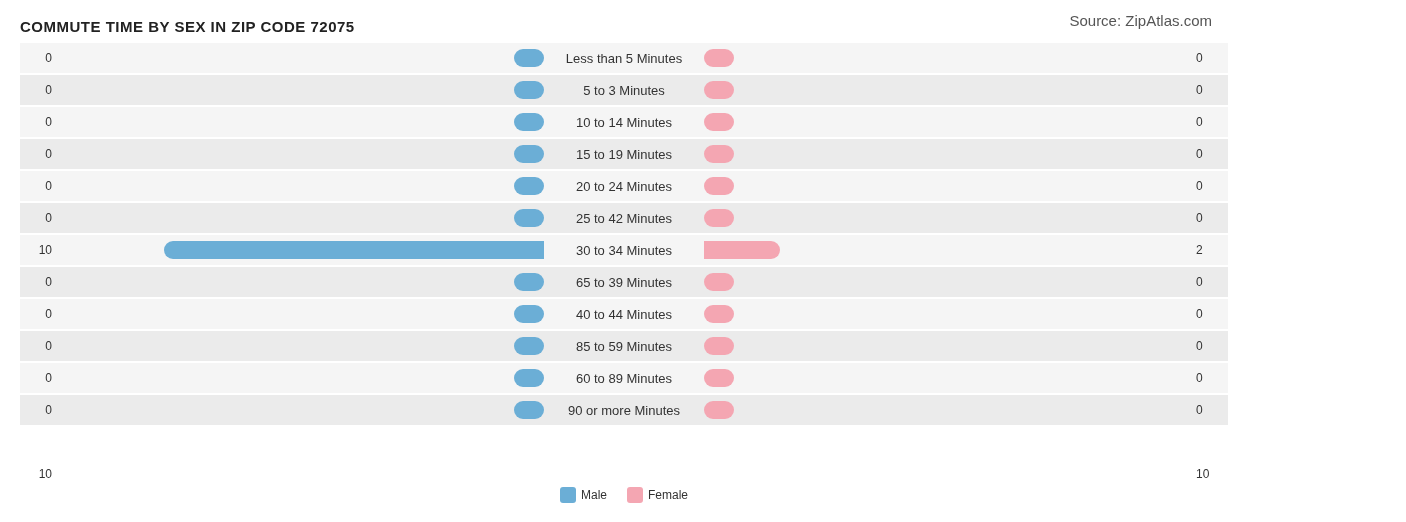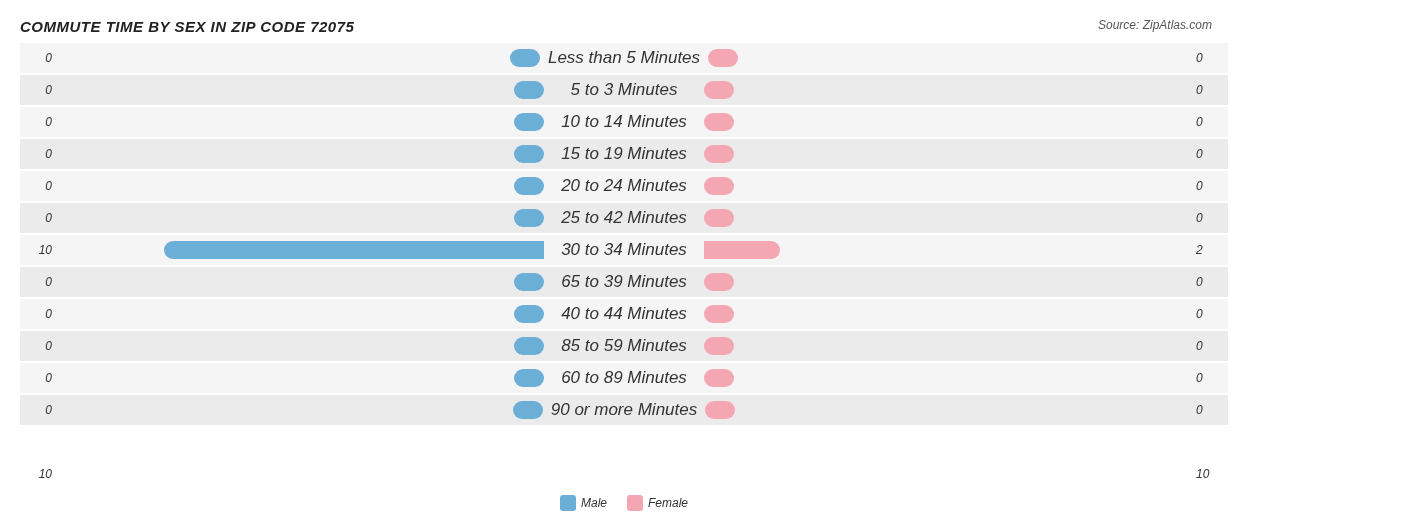--- a/index.html
+++ b/index.html
@@ -9,35 +9,34 @@
       width: 1406px;
       height: 522px;
       overflow: hidden;
       position: relative;
     }
     .chart-container {
       width: 1232px;
       height: 522px;
       padding: 18px 4px 40px 20px;
       position: relative;
-      font-style: italic;
     }
     .chart-title {
       font-size: 15px;
       font-weight: bold;
       color: #222;
       letter-spacing: 0.5px;
       text-transform: uppercase;
       margin-bottom: 8px;
     }
     .source {
       position: absolute;
-      top: 18px;
+      top: 12px;
       right: 20px;
-      font-size: 12px;
+      font-size: 15px;
       color: #555;
     }
     .chart-area {
       position: relative;
       width: 100%;
       height: 420px;
       margin-top: 4px;
     }
     .row {
       display: flex;
@@ -83,21 +82,21 @@
       height: 22px;
     }
     .female-bar-container {
       display: flex;
       justify-content: flex-start;
       align-items: center;
       flex: 1;
       height: 22px;
     }
     .label-center {
-      font-size: 17px;
+      font-size: 13px;
       color: #333;
       white-space: nowrap;
       padding: 0 8px;
       text-align: center;
       flex-shrink: 0;
       min-width: 160px;
     }
     .male-bar {
       background: #6baed6;
       border-radius: 10px 0 0 10px;
@@ -150,21 +149,21 @@
       padding-left: 6px;
     }
     .axis-mid {
       flex: 1;
     }
     .legend {
       display: flex;
       justify-content: center;
       align-items: flex-end;
       gap: 20px;
-      margin-top: 14px;
+      margin-top: 6px;
     }
     .legend-item {
       display: flex;
       align-items: center;
       gap: 5px;
       font-size: 12px;
       color: #333;
     }
     .legend-box {
       width: 16px;

